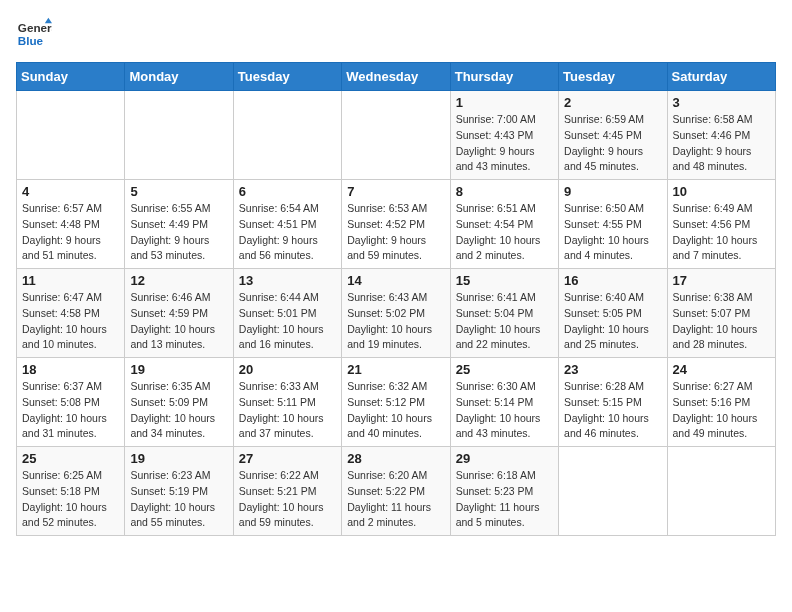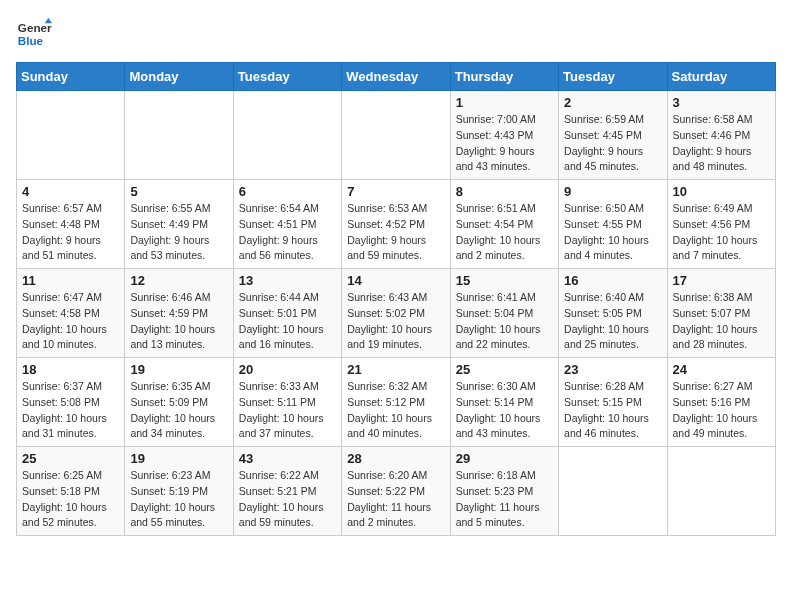--- a/index.html
+++ b/index.html
@@ -220,21 +220,21 @@
       <tr>
         <td>
           <div class="day-num">25</div>
           <div class="day-info">Sunrise: 6:25 AM<br>Sunset: 5:18 PM<br>Daylight: 10 hours<br>and 52 minutes.</div>
         </td>
         <td>
           <div class="day-num">19</div>
           <div class="day-info">Sunrise: 6:23 AM<br>Sunset: 5:19 PM<br>Daylight: 10 hours<br>and 55 minutes.</div>
         </td>
         <td>
-          <div class="day-num">43</div>
+          <div class="day-num">27</div>
           <div class="day-info">Sunrise: 6:22 AM<br>Sunset: 5:21 PM<br>Daylight: 10 hours<br>and 59 minutes.</div>
         </td>
         <td>
           <div class="day-num">28</div>
           <div class="day-info">Sunrise: 6:20 AM<br>Sunset: 5:22 PM<br>Daylight: 11 hours<br>and 2 minutes.</div>
         </td>
         <td>
           <div class="day-num">29</div>
           <div class="day-info">Sunrise: 6:18 AM<br>Sunset: 5:23 PM<br>Daylight: 11 hours<br>and 5 minutes.</div>
         </td>

